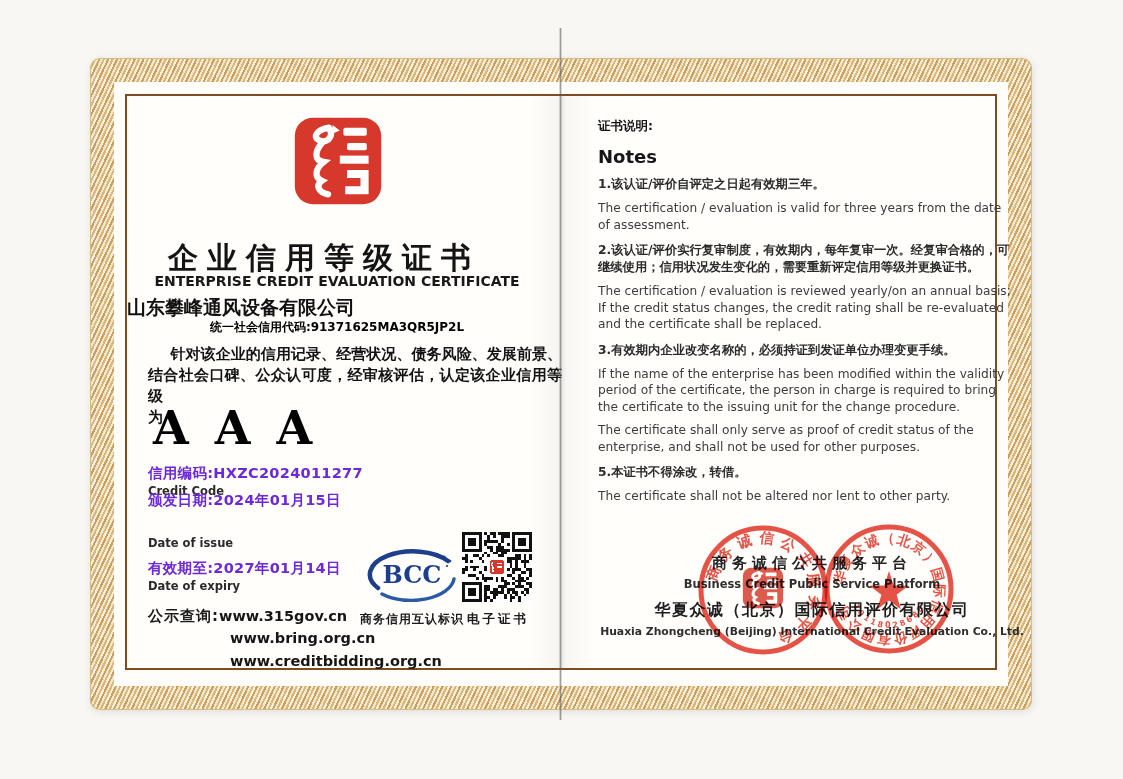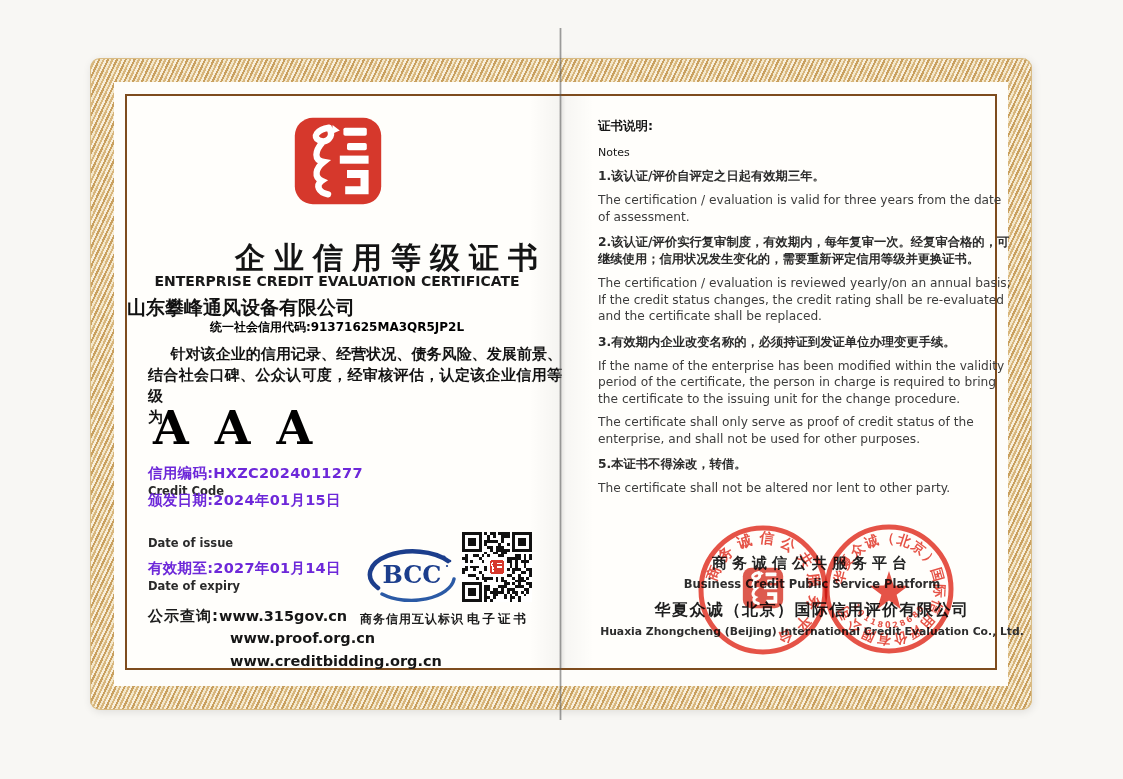--- a/index.html
+++ b/index.html
@@ -27,23 +27,23 @@
     pointer-events:none;
   }
   .fold{
     position:absolute;left:469px;top:-30px;width:3px;height:692px;
     background:linear-gradient(to right,rgba(130,130,130,.06),rgba(80,80,80,.55),rgba(130,130,130,.06));
   }
   .abs{position:absolute}
   
   .logo{left:166px;top:20px;width:90px;height:90px}
   .t-cn{
-    left:0;top:142px;width:420px;text-align:right;
+    left:0;top:142px;width:420px;text-align:left;
     font-family:"DejaVu Serif","Liberation Serif",serif;
-    font-weight:bold;font-size:30px;letter-spacing:9px;text-indent:9px;color:#141414;
+    font-weight:bold;font-size:30px;letter-spacing:9px;text-indent:9px;color:#141414;padding-left:32px;
   }
   .t-en{left:0;top:177px;width:420px;text-align:center;font-weight:bold;font-size:14px;color:#191919}
   .company{left:0;top:199px;width:420px;text-align:left;font-weight:bold;font-size:19px;color:#111}
   .uscc{left:0;top:223px;width:420px;text-align:center;font-weight:600;font-size:12px;color:#000000}
   .para{left:21px;top:248px;width:414px;font-weight:bold;font-size:15px;line-height:21px;color:#131313}
   .para .jline{text-align:justify;text-align-last:justify}
   .para .indent{text-indent:1.5em}
   .aaa{
     left:0;top:305px;width:420px;text-align:left;
     font-family:"DejaVu Serif","Liberation Serif",serif;
@@ -58,21 +58,21 @@
   .query .lbl{letter-spacing:1px}
   .url{font-weight:bold;font-size:14.5px;color:#161616}
   .url2{left:103px;top:534px}.url3{left:103px;top:557px}
   .bcc{left:239px;top:452px;width:92px;height:54px}
   .bcc-cap{left:196px;top:515px;width:178px;text-align:center;font-weight:bold;font-size:12px;letter-spacing:1px;color:#1b1b1b}
   .qr{left:335px;top:436px;width:70px;height:70px}
   .qr-cap{left:312px;top:515px;width:118px;text-align:center;font-weight:bold;font-size:12.5px;letter-spacing:3px;color:#1b1b1b}
   
   .notes{left:471px;top:22px;width:414px}
   .notes-title{font-weight:bold;font-size:12.5px;color:#161616;margin-bottom:11px}
-  .notes-sub{font-weight:normal;font-size:11px;color:#161616;}
+  .notes-sub{font-weight:bold;font-size:18px;color:#161616;}
   .note-cn{font-weight:bold;font-size:12.3px;line-height:17px;color:#2b2b2b;margin-top:9px}
   .note-en{font-size:12.2px;line-height:16.5px;color:#3c3c3c;margin-top:7px}
   .issuer-block{left:471px;top:458px;width:428px;text-align:center}
   .plat-cn{font-weight:bold;font-size:15px;letter-spacing:5px;color:#242424}
   .plat-en{font-weight:bold;font-size:11.5px;margin-top:4px;color:#2e2e2e}
   .iss-cn{font-weight:bold;font-size:16px;letter-spacing:1.5px;margin-top:9px;color:#1e1e1e}
   .iss-en{font-weight:bold;font-size:10.8px;margin-top:4px;color:#2e2e2e}
   .stamp{position:absolute;width:140px;height:140px;opacity:.88;mix-blend-mode:multiply}
   .stamp-left{left:566px;top:424px}
   .stamp-right{left:692px;top:423px}
@@ -122,21 +122,21 @@
 
     <div class="abs issue fld">颁发日期:2024年01月15日</div>
     <div class="abs issue-en fld-en">Date of issue</div>
 
     <div class="abs expiry fld">有效期至:2027年01月14日</div>
     <div class="abs expiry-en fld-en">Date of expiry</div>
 
     <div class="abs query">
       <span class="lbl">公示查询:</span><span class="url">www.315gov.cn</span>
     </div>
-    <div class="abs url url2">www.proof.org.cn</div>
+    <div class="abs url url2">www.bring.org.cn</div>
     <div class="abs url url3">www.creditbidding.org.cn</div>
 
     <svg class="abs bcc" viewBox="0 0 92 54">
       <path d="M12 40 A41 22 0 1 1 82 13" fill="none" stroke="#1c3e8c" stroke-width="4.5" stroke-linecap="round"></path>
       <path d="M16 46 A43 24 0 0 0 88 31" fill="none" stroke="#2b5aa5" stroke-width="3.5" stroke-linecap="round"></path>
       <circle cx="78" cy="9" r="1.6" fill="#1c3e8c"></circle>
         <circle cx="84" cy="13" r="1.3" fill="#1c3e8c"></circle>
         <circle cx="81" cy="18" r="1.1" fill="#1c3e8c"></circle>
       <text x="46" y="35" text-anchor="middle" font-family="DejaVu Serif,serif" font-weight="bold" font-size="24" fill="#1c3e8c">BCC</text>
     </svg>

